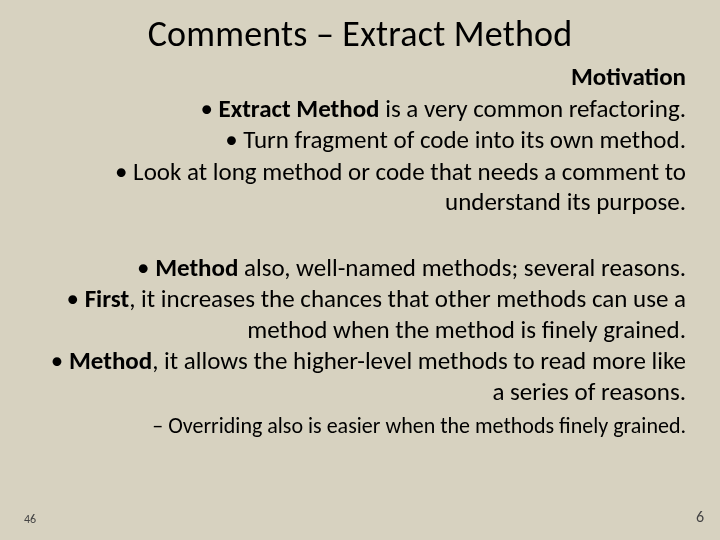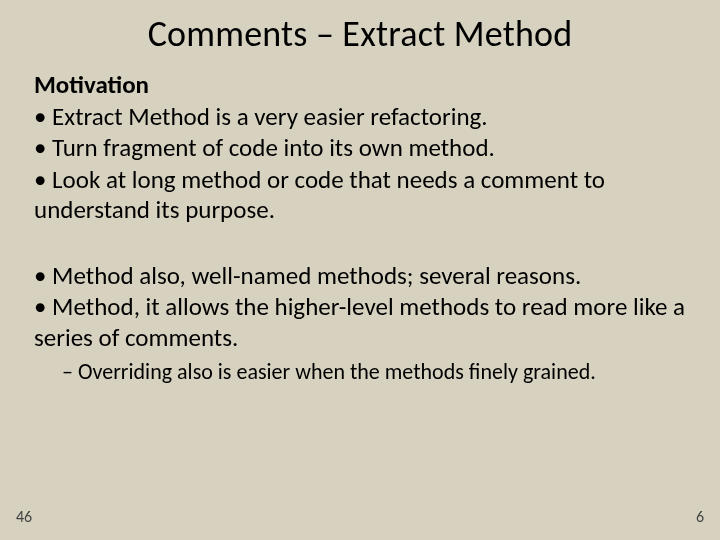--- a/index.html
+++ b/index.html
@@ -14,45 +14,46 @@
   .slide {
     width: 720px;
     height: 540px;
     padding: 12px 34px 0 34px;
     position: relative;
   }
   .title {
     font-size: 36px;
     font-weight: 400;
     text-align: center;
-    margin-bottom: 14px;
+    margin-bottom: 6px;
     letter-spacing: 0.2px;
   }
   .body {
     font-size: 25px;
     line-height: 1.22;
+    text-align: right;
   }
   .section-label {
     font-weight: 700;
   }
   .bullet {
     margin-top: 1px;
   }
-  .b { font-weight: 400; }
+  .b { font-weight: 700; }
   .spacer { height: 34px; }
   .sub-bullet {
     font-size: 22px;
     margin-left: 28px;
     margin-top: 6px;
   }
   .page-left {
     position: absolute;
-    left: 16px;
+    left: 24px;
     bottom: 14px;
-    font-size: 16px;
+    font-size: 12px;
     color: #444;
   }
   .page-right {
     position: absolute;
     right: 16px;
     bottom: 14px;
     font-size: 16px;
     color: #444;
   }
 </style>
@@ -61,36 +62,39 @@
 
 <div class="slide">
 
   <h1 class="title">Comments – Extract Method</h1>
 
   <div class="body">
 
     <div class="section-label">Motivation</div>
 
     <div class="bullet">
-      <span>• </span><span class="b">Extract Method</span><span> is a very easier refactoring.</span>
+      <span>• </span><span class="b">Extract Method</span><span> is a very common refactoring.</span>
     </div>
 
     <div class="bullet">•  Turn fragment of code into its own method.</div>
 
     <div class="bullet">•  Look at long method or code that needs a comment to understand its purpose.</div>
 
     <div class="spacer"></div>
 
     <div class="bullet">
       <span>• </span><span class="b">Method</span><span> also, well-named methods; several reasons.</span>
     </div>
 
+    <div class="bullet">
+      <span>• </span><span class="b">First</span><span>, it increases the chances that other methods can use a method when the method is finely grained.</span>
+    </div>
 
     <div class="bullet">
-      <span>• </span><span class="b">Method</span><span>, it allows the higher-level methods to read more like a series of comments.</span>
+      <span>• </span><span class="b">Method</span><span>, it allows the higher-level methods to read more like a series of reasons.</span>
     </div>
 
     <div class="sub-bullet">–  Overriding also is easier when the methods finely grained.</div>
 
   </div>
 
   <div class="page-left">46</div>
   <div class="page-right">6</div>
 
 </div>

